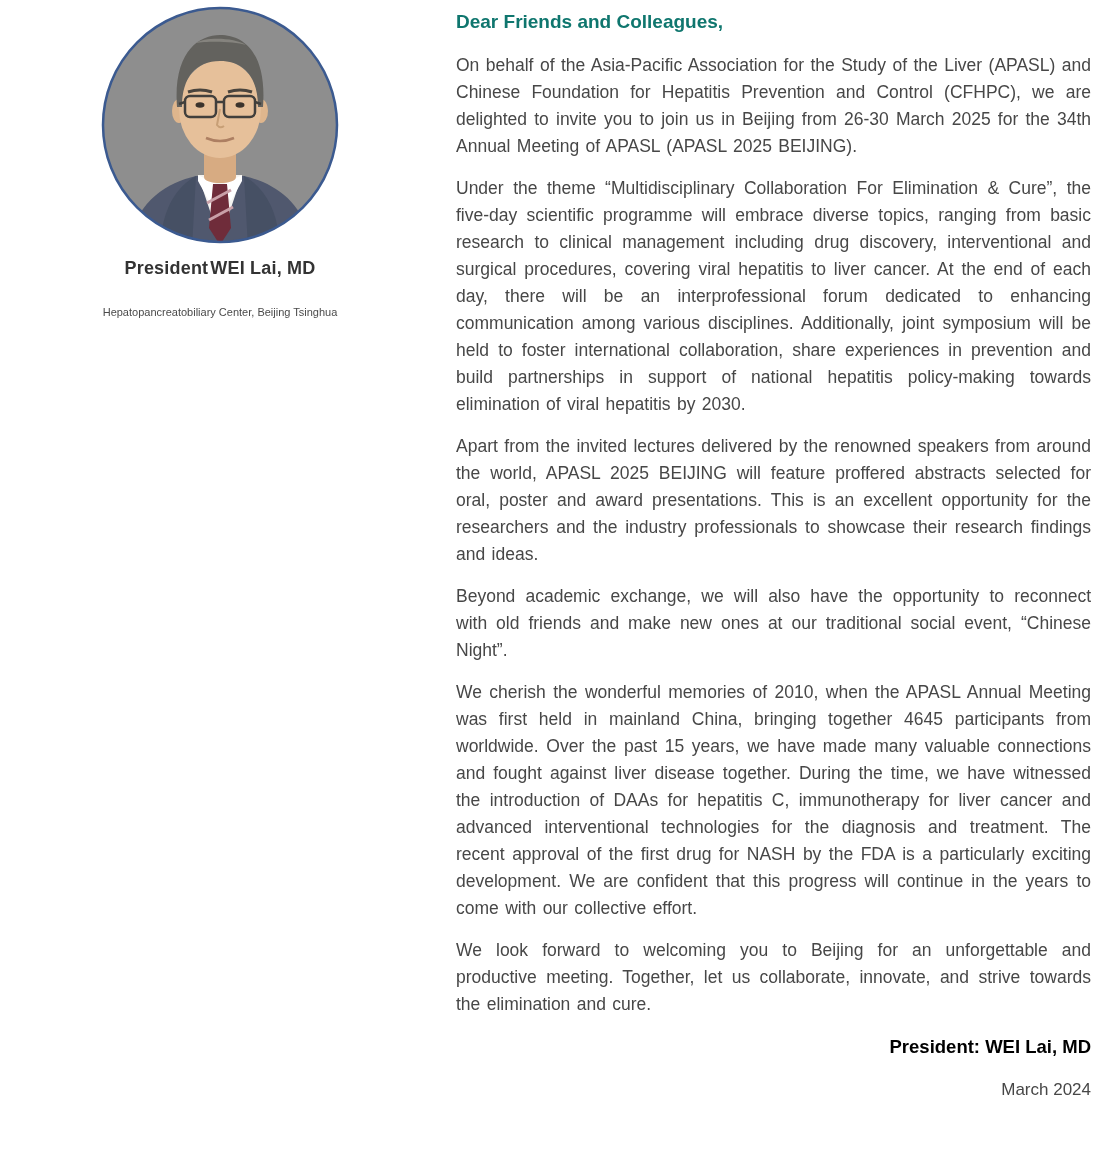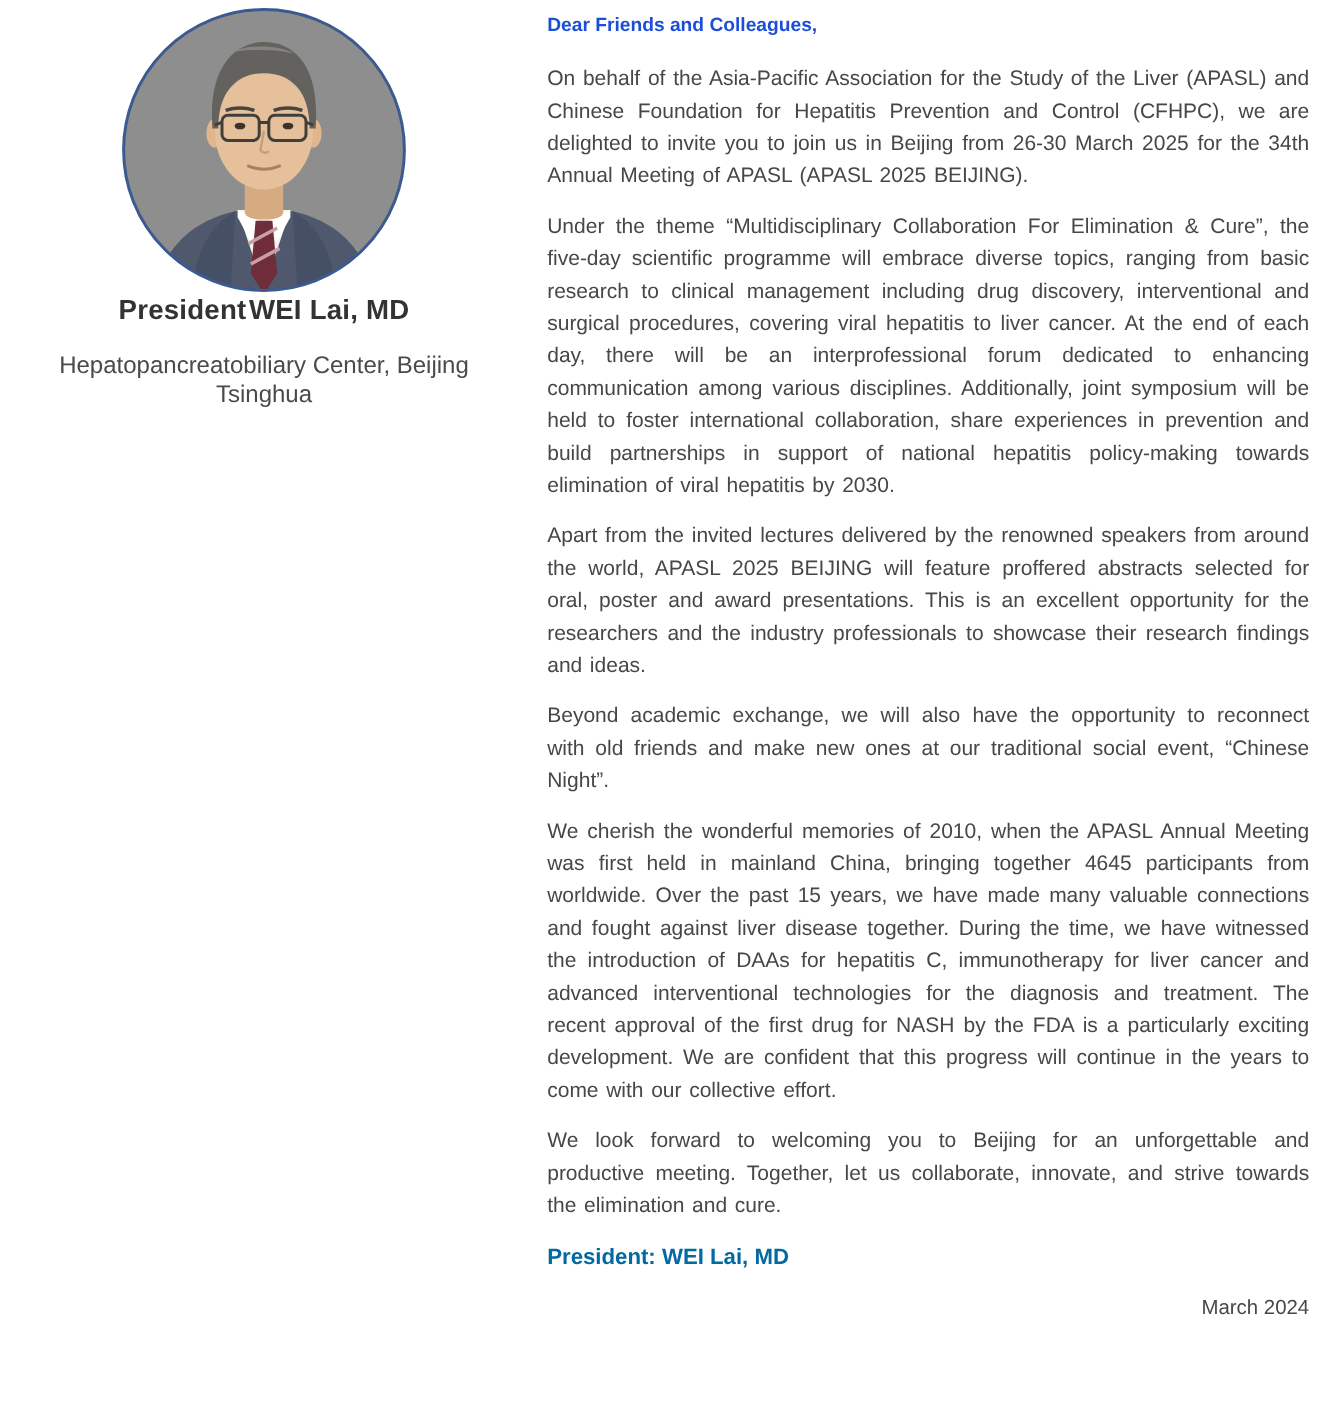--- a/index.html
+++ b/index.html
@@ -26,63 +26,65 @@
     display: flex;
     flex-direction: column;
     align-items: center;
   }
   .portrait-wrap {
     width: 240px;
     height: 240px;
   }
   .portrait-wrap svg { display: block; }
   .name-row {
+    margin-top: 13px;
     display: flex;
     align-items: baseline;
     gap: 2px;
-    font-size: 23px;
+    font-size: 18px;
     font-weight: 700;
     color: #333333;
     letter-spacing: 0.2px;
   }
   .affil {
     margin-top: 21px;
-    font-size: 20px;
+    font-size: 11px;
     line-height: 24px;
     color: #4a4a4a;
     text-align: center;
     max-width: 390px;
   }
   .affil .line { display: block; }
   .affil-2 { margin-top: 17px; }
 
   
   .letter {
     flex: 1 1 auto;
     padding: 8px 22px 0 16px;
     font-size: 17.5px;
     line-height: 27px;
     color: #474747;
   }
   .salutation {
     margin: 0 0 17px 0;
-    font-size: 16px;
+    font-size: 19px;
     font-weight: 700;
-    color: #1d4ed8;
+    color: #0f766e;
   }
   .letter p.para {
     margin: 0 0 15px 0;
     text-align: justify;
     word-spacing: 1.5px;
   }
   .signature {
     margin-top: 13px;
+    text-align: right;
     font-size: 18.5px;
     font-weight: 700;
-    color: #0369a1;
+    color: #000000;
   }
   .date {
     margin-top: 16px;
     text-align: right;
     font-size: 17px;
     color: #474747;
   }
 </style>
 </head>
 <body>

